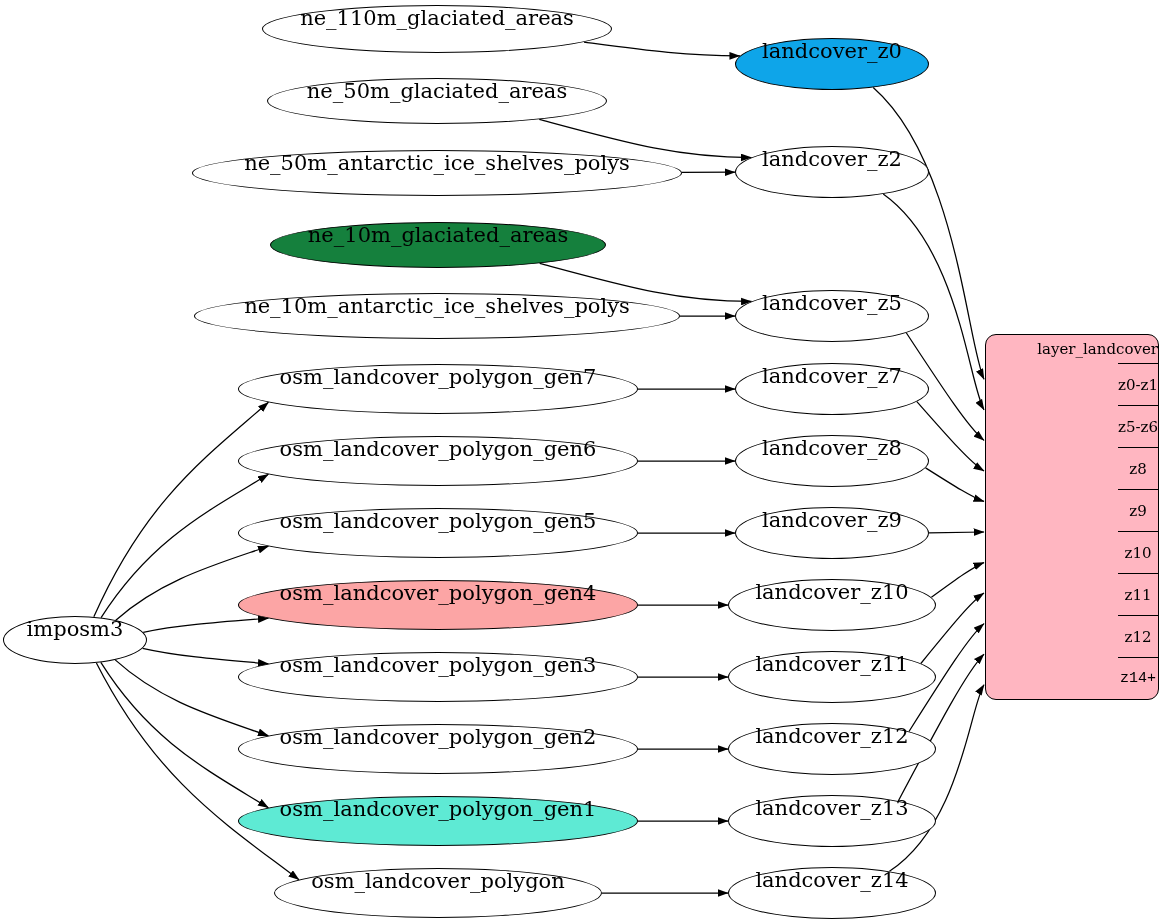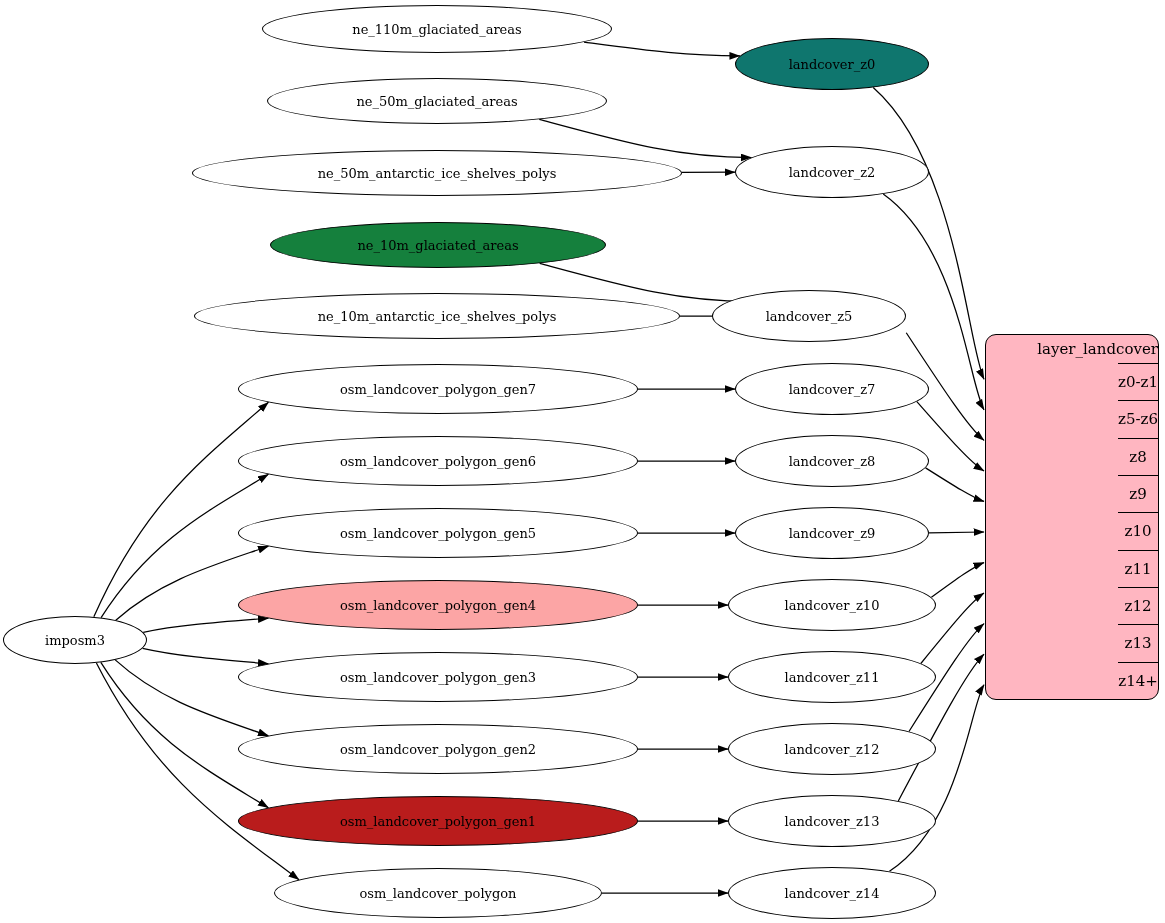--- a/index.html
+++ b/index.html
@@ -1,22 +1,22 @@
 <!DOCTYPE html>
 <html><head>
 <meta charset="utf-8">
 <style>
   html,body{margin:0;padding:0;background:#ffffff;}
   body{font-family:"DejaVu Serif","Liberation Serif",serif;color:#000;}
   #diagram{position:relative;overflow:hidden;}
   #edge-layer{position:absolute;left:0;top:0;z-index:1;}
   .node{
     position:absolute;z-index:2;border-radius:50%;
-    display:flex;align-items:center;justify-content:center;
-    font-size:13px;white-space:nowrap;box-sizing:border-box;
+    display:flex;justify-content:center;
+    font-size:21px;white-space:nowrap;box-sizing:border-box;
   }
   .gtable{
     position:absolute;z-index:2;box-sizing:border-box;
     border-radius:11px;overflow:hidden;
     display:flex;flex-direction:column;
     font-size:15px;text-align:center;align-items:flex-end;
   }
   .gtable .hdr{display:flex;align-items:center;justify-content:center;}
   .gtable .row{flex:1;display:flex;align-items:center;justify-content:center;}
 </style>
@@ -90,36 +90,36 @@
       </div>
       <div class="node" style="left: 238px; top: 580px; width: 400px; height: 50px; background: #fca5a5; border: 1.4px solid rgb(0, 0, 0);">
         <span>osm_landcover_polygon_gen4</span>
       </div>
       <div class="node" style="left: 238px; top: 652px; width: 400px; height: 50px; background: rgb(255, 255, 255); border: 1.4px solid rgb(0, 0, 0);">
         <span>osm_landcover_polygon_gen3</span>
       </div>
       <div class="node" style="left: 238px; top: 724px; width: 400px; height: 50px; background: rgb(255, 255, 255); border: 1.4px solid rgb(0, 0, 0);">
         <span>osm_landcover_polygon_gen2</span>
       </div>
-      <div class="node" style="left: 238px; top: 796px; width: 400px; height: 50px; background: #b91c1c; border: 1.4px solid rgb(0, 0, 0);">
+      <div class="node" style="left: 238px; top: 796px; width: 400px; height: 50px; background: #5eead4; border: 1.4px solid rgb(0, 0, 0);">
         <span>osm_landcover_polygon_gen1</span>
       </div>
       <div class="node" style="left: 274px; top: 868px; width: 328px; height: 50px; background: rgb(255, 255, 255); border: 1.4px solid rgb(0, 0, 0);">
         <span>osm_landcover_polygon</span>
       </div>
       <div class="node" style="left: 3px; top: 616px; width: 144px; height: 48px; background: rgb(255, 255, 255); border: 1.4px solid rgb(0, 0, 0);">
         <span>imposm3</span>
       </div>
-      <div class="node" style="left: 735px; top: 38px; width: 194px; height: 52px; background: #0f766e; border: 1.4px solid rgb(0, 0, 0);">
+      <div class="node" style="left: 735px; top: 38px; width: 194px; height: 52px; background: #0ea5e9; border: 1.4px solid rgb(0, 0, 0);">
         <span>landcover_z0</span>
       </div>
       <div class="node" style="left: 735px; top: 146px; width: 194px; height: 52px; background: rgb(255, 255, 255); border: 1.4px solid rgb(0, 0, 0);">
         <span>landcover_z2</span>
       </div>
-      <div class="node" style="left: 712px; top: 290px; width: 194px; height: 52px; background: rgb(255, 255, 255); border: 1.4px solid rgb(0, 0, 0);">
+      <div class="node" style="left: 735px; top: 290px; width: 194px; height: 52px; background: rgb(255, 255, 255); border: 1.4px solid rgb(0, 0, 0);">
         <span>landcover_z5</span>
       </div>
       <div class="node" style="left: 735px; top: 363px; width: 194px; height: 52px; background: rgb(255, 255, 255); border: 1.4px solid rgb(0, 0, 0);">
         <span>landcover_z7</span>
       </div>
       <div class="node" style="left: 735px; top: 435px; width: 194px; height: 52px; background: rgb(255, 255, 255); border: 1.4px solid rgb(0, 0, 0);">
         <span>landcover_z8</span>
       </div>
       <div class="node" style="left: 735px; top: 507px; width: 194px; height: 52px; background: rgb(255, 255, 255); border: 1.4px solid rgb(0, 0, 0);">
         <span>landcover_z9</span>
@@ -143,17 +143,16 @@
   <div class="gtable" style="left: 985px; top: 334px; width: 174px; height: 366px; background: rgb(255, 182, 193); border: 1.4px solid rgb(0, 0, 0);">
     <div class="hdr" style="height: 28px;">layer_landcover</div>
     <div id="table-rows" style="flex: 1 1 0%; display: flex; flex-direction: column; border-radius: 17px;">
         <div class="row" style="border-top: 1.4px solid rgb(0, 0, 0);">z0-z1</div>
         <div class="row" style="border-top: 1.4px solid rgb(0, 0, 0);">z5-z6</div>
         <div class="row" style="border-top: 1.4px solid rgb(0, 0, 0);">z8</div>
         <div class="row" style="border-top: 1.4px solid rgb(0, 0, 0);">z9</div>
         <div class="row" style="border-top: 1.4px solid rgb(0, 0, 0);">z10</div>
         <div class="row" style="border-top: 1.4px solid rgb(0, 0, 0);">z11</div>
         <div class="row" style="border-top: 1.4px solid rgb(0, 0, 0);">z12</div>
-        <div class="row" style="border-top: 1.4px solid rgb(0, 0, 0);">z13</div>
-        <div class="row" style="border-top: 1.4px solid rgb(0, 0, 0);">z14+</div>
+        <div class="row" style="border-top: 1.4px solid rgb(0, 0, 0); font-family: Liberation Mono, monospace;">z14+</div>
       </div>
   </div>
 </div>
 
 </body></html>

